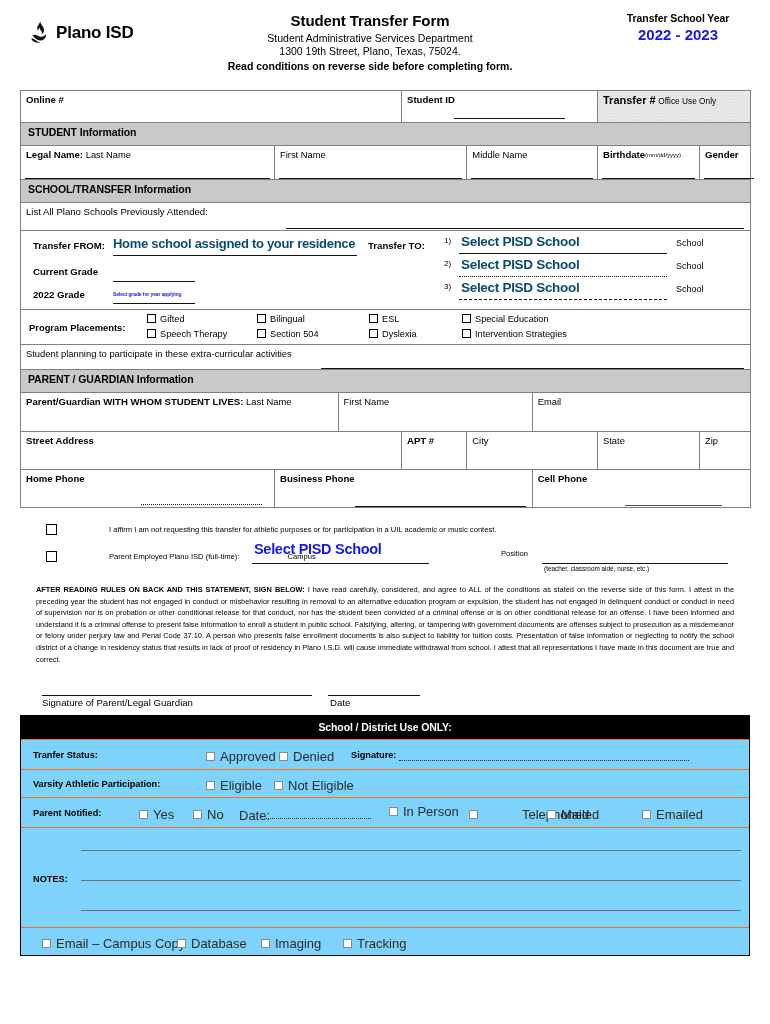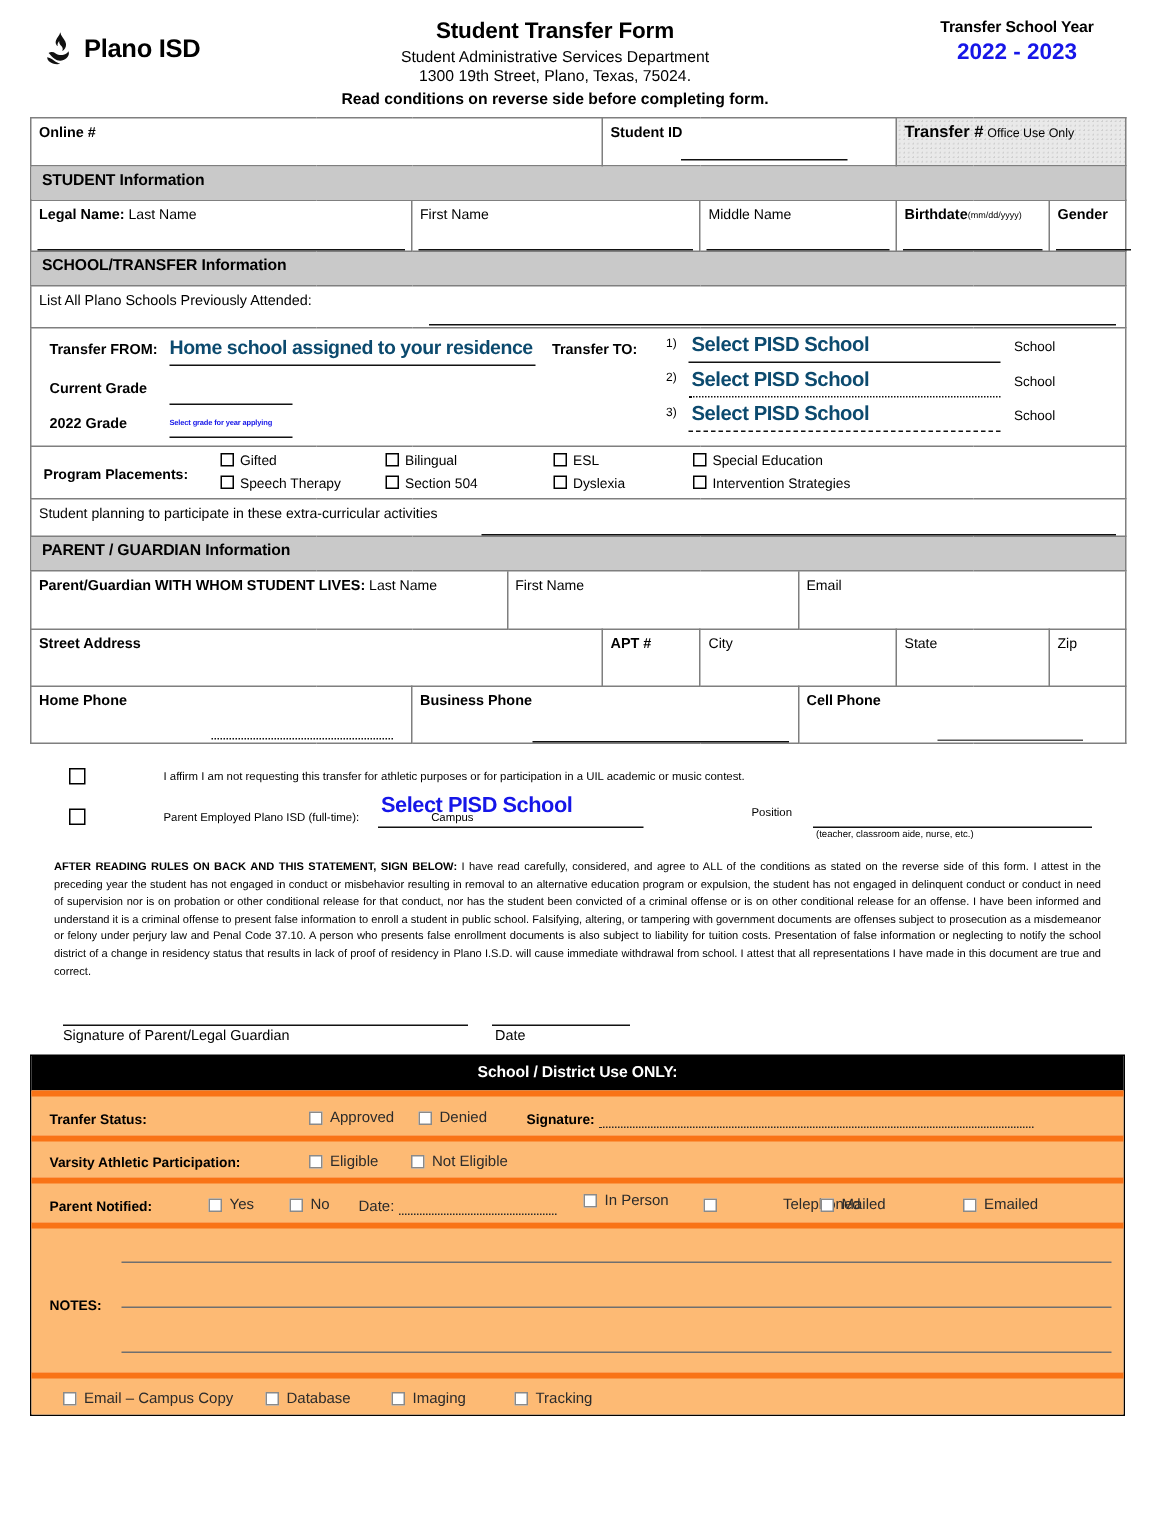--- a/index.html
+++ b/index.html
@@ -89,21 +89,21 @@
   .year-value {
     font-size: 15px;
     font-weight: bold;
     color: #1616e8;
     margin-top: 2px;
     letter-spacing: 0px;
   }
 
   
   .form-wrap {
-    margin: 0 20px;
+    margin: 12px 20px;
     width: 730px;
     box-sizing: border-box;
   }
   .tbl {
     width: 100%;
     border-collapse: collapse;
     table-layout: fixed;
   }
   .tbl td {
     border: 1px solid #7f7f7f;
@@ -271,34 +271,34 @@
   .du-head {
     background: #000;
     color: #fff;
     text-align: center;
     font-size: 10.5px;
     font-weight: bold;
     padding: 5px 0 6px 0;
     letter-spacing: -0.1px;
   }
   .du-row {
-    background: #fdba74;
-    border-top: 4px solid #f97316;
+    background: #7dd3fc;
+    border-top: 1px solid #f97316;
     position: relative;
     box-sizing: border-box;
   }
   .du-lbl {
     position: absolute;
     font-size: 9.2px;
     font-weight: bold;
     left: 12px;
   }
   .du-opt {
     position: absolute;
-    font-size: 10px;
+    font-size: 13px;
     white-space: nowrap;
     color: #2b2b2b;
     display: flex;
     align-items: center;
   }
   .du-opt .cbx { margin-right: 5px; }
   .du-line {
     position: absolute;
     border-bottom: 1.2px dotted #2b2b2b;
   }

